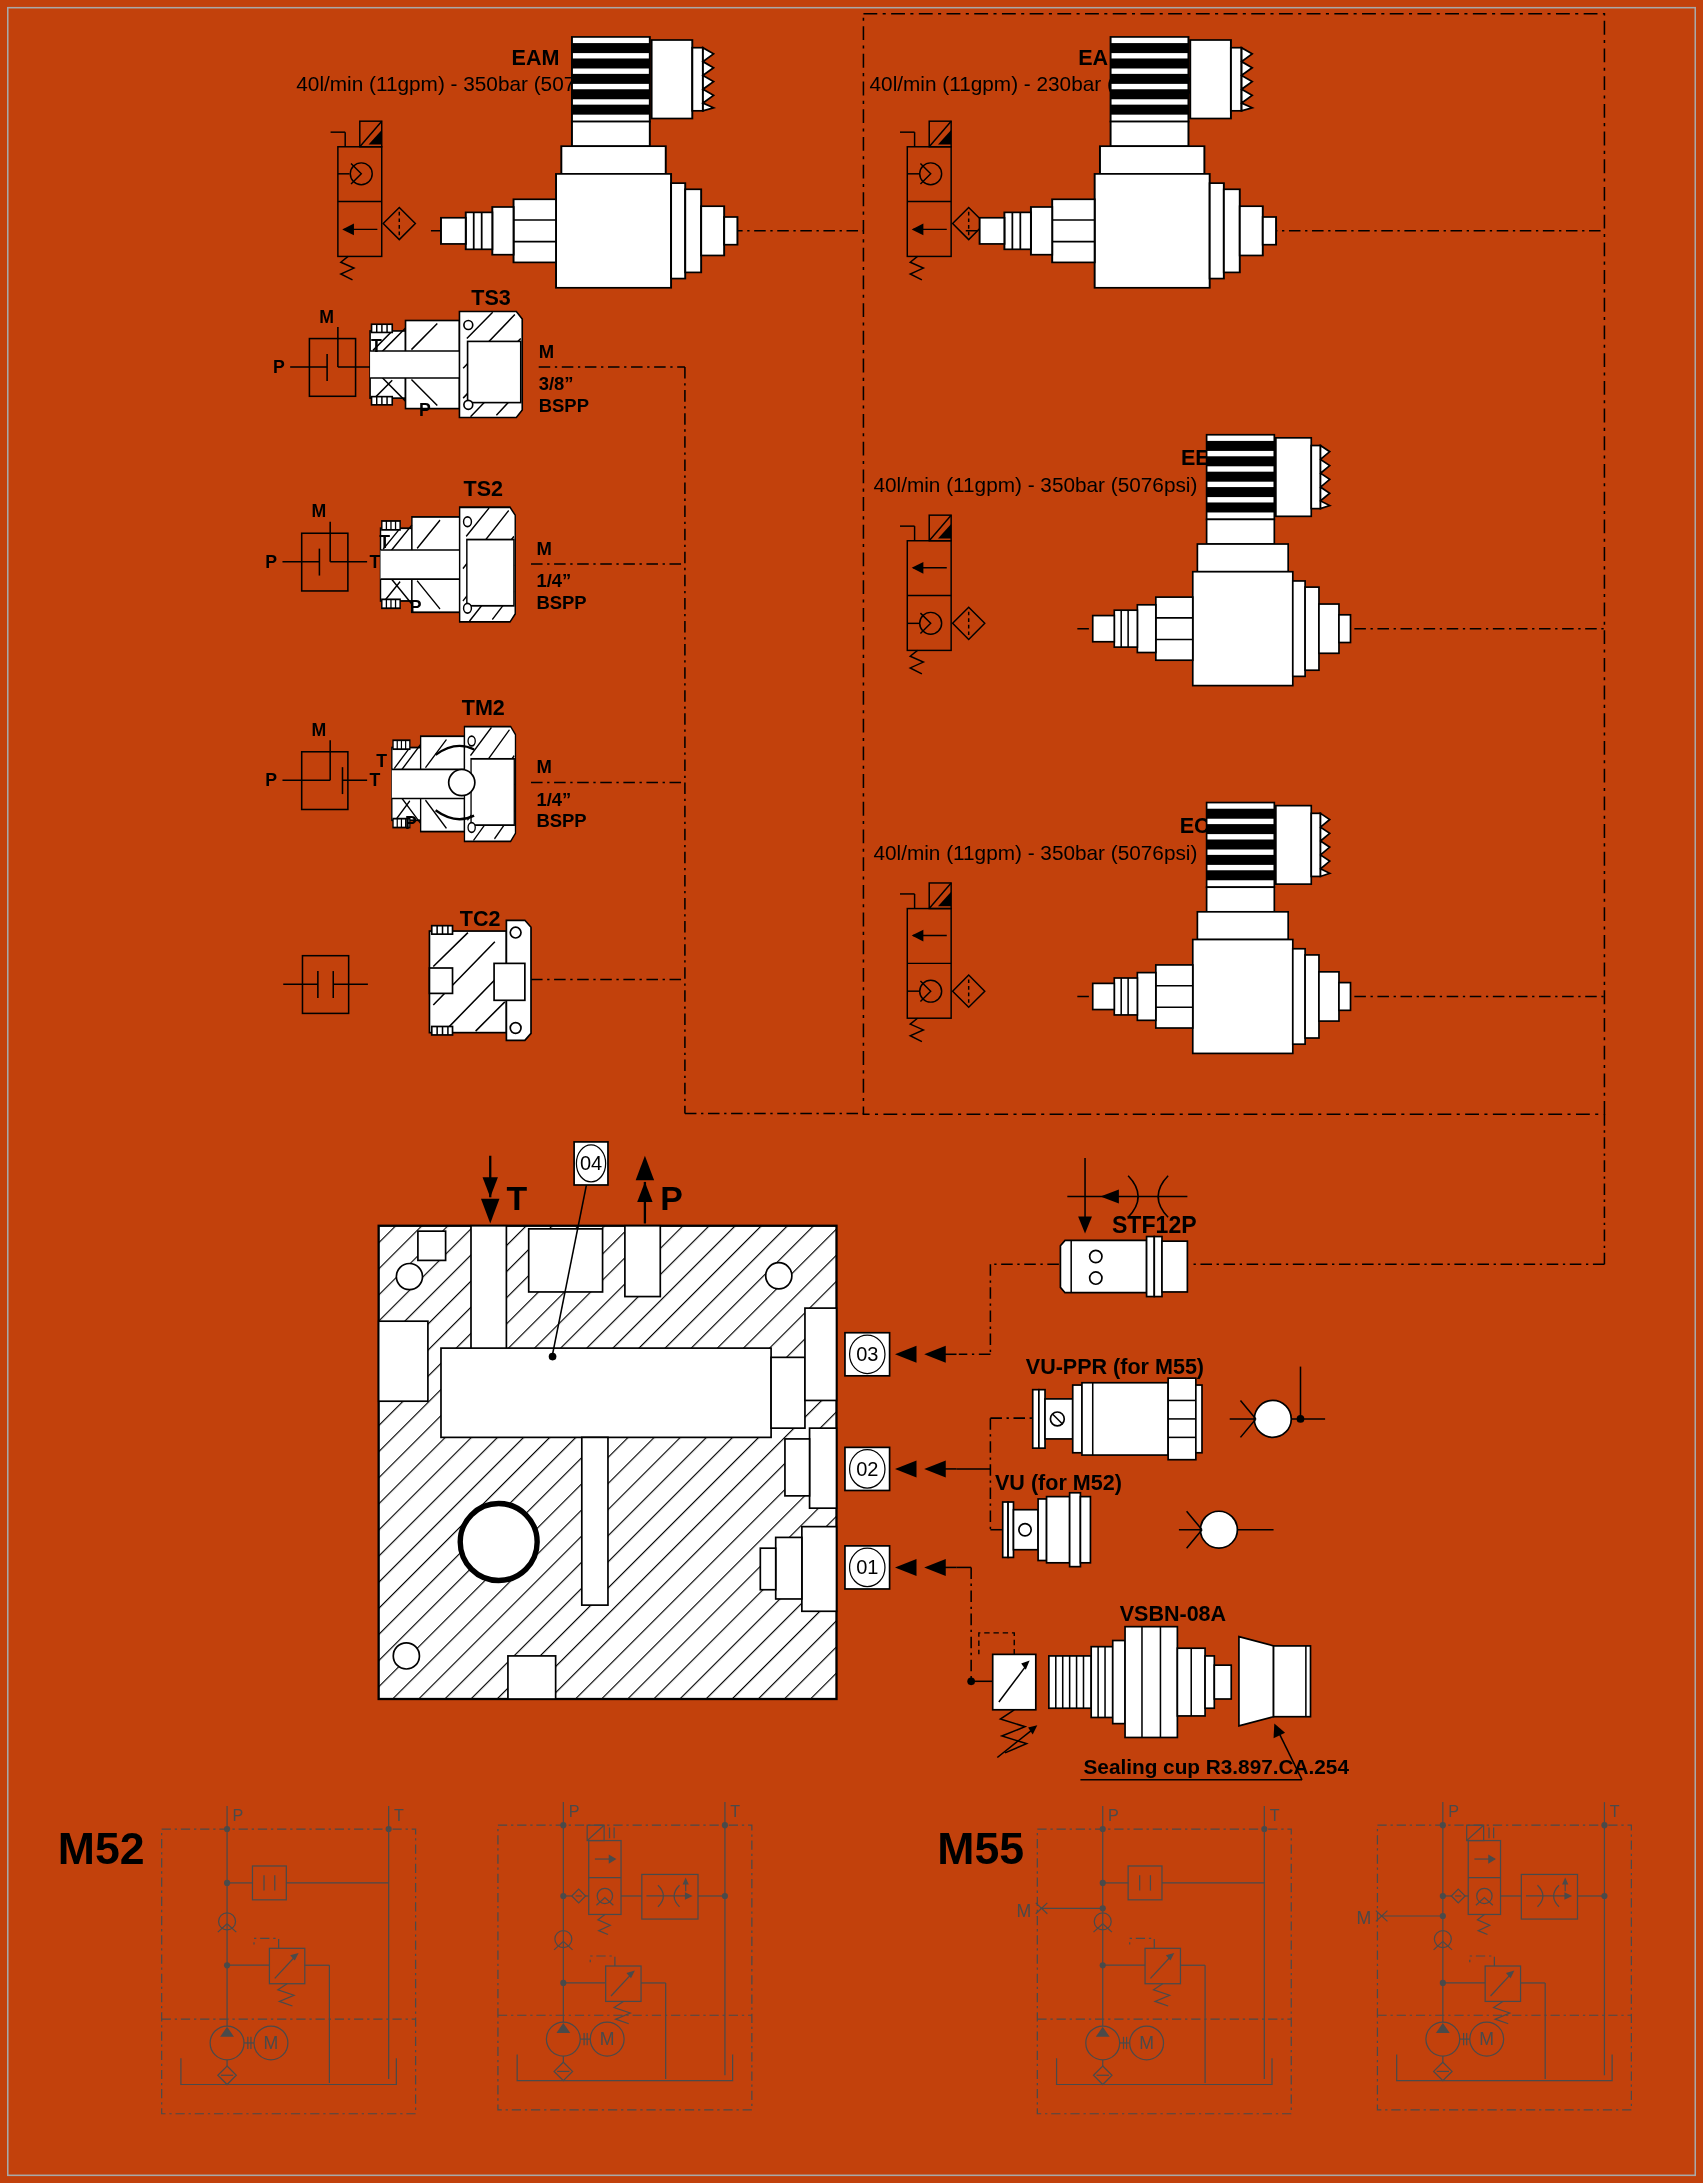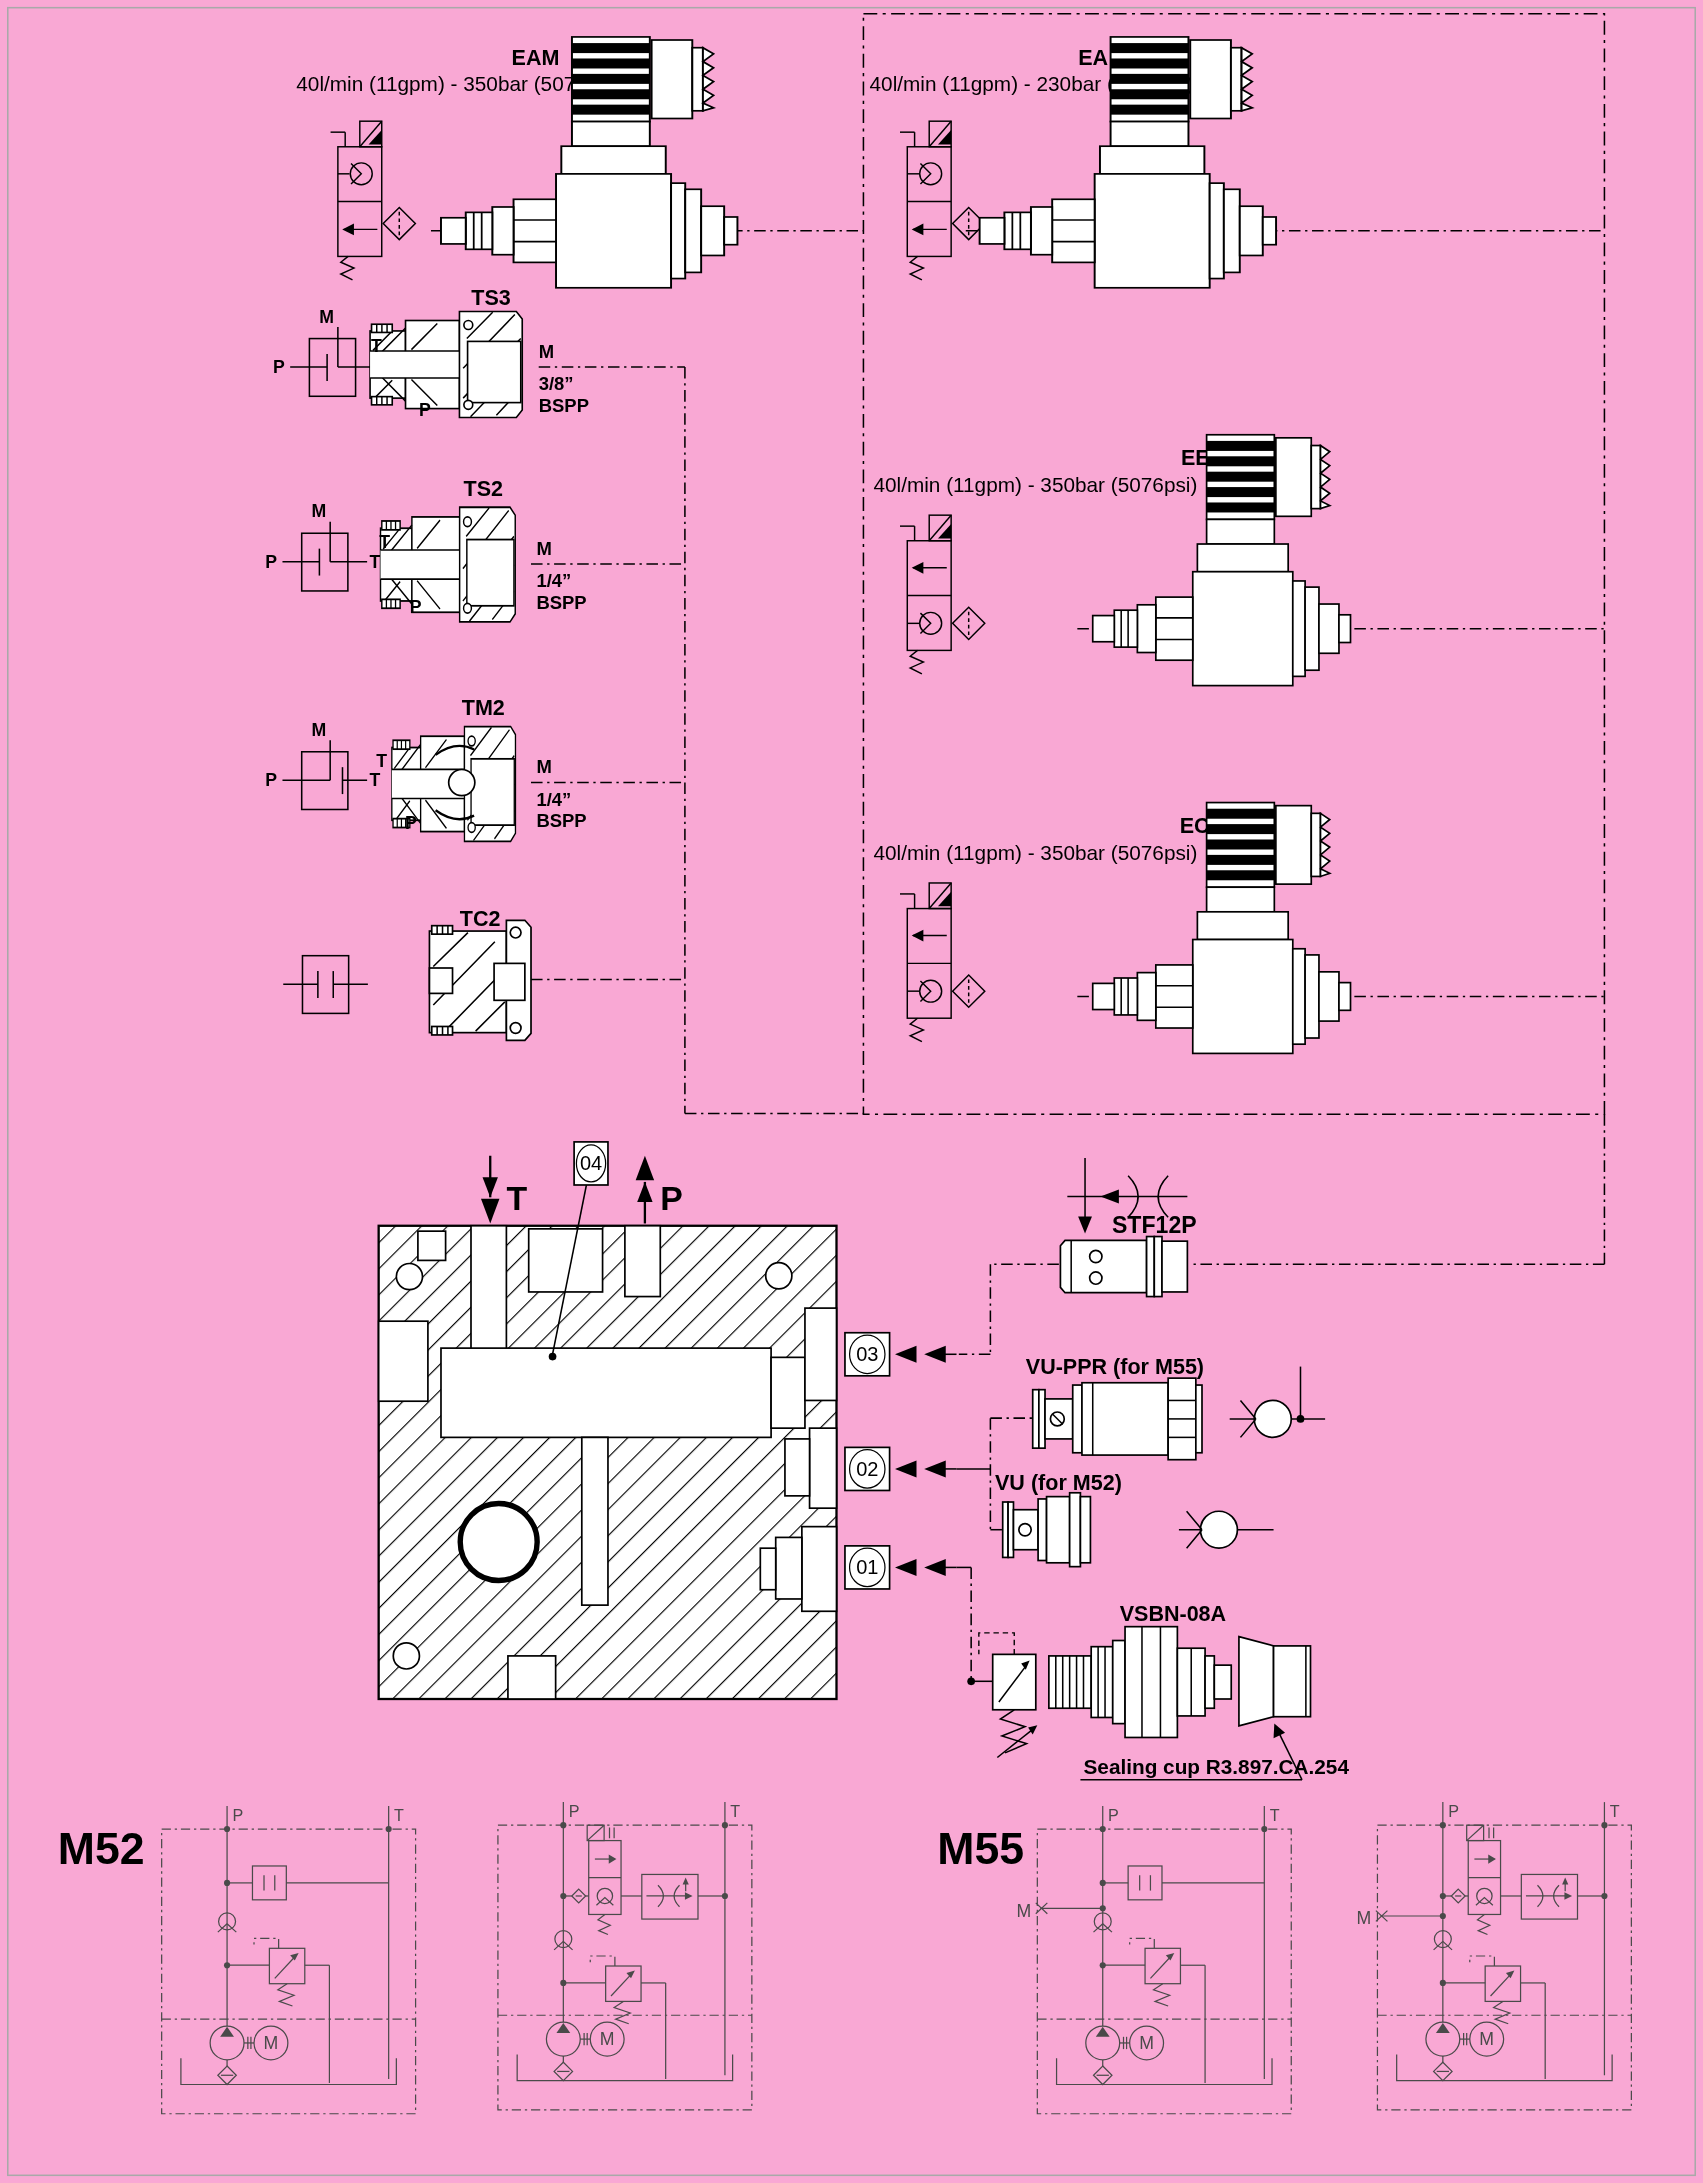--- a/index.html
+++ b/index.html
@@ -1,16 +1,16 @@
 <!DOCTYPE html>
 <html style="font-size:12.3px"><head>
 <meta charset="utf-8">
 <style>
   html,body{margin:0;padding:0;background:#fff}
-  .page{position:relative;width:1703px;height:2183px;background:#f9a8d4;font-family:"Liberation Sans",sans-serif}
+  .page{position:relative;width:1703px;height:2183px;background:#c2410c;font-family:"Liberation Sans",sans-serif}
   svg{display:block}
   .ln{stroke:#000;stroke-width:2;fill:none}
   .ln3{stroke:#000;stroke-width:3;fill:none}
   .wf{fill:#fff;stroke:#000;stroke-width:2.2}
   .blk{fill:#000;stroke:none}
   .dd{stroke:#000;stroke-width:2;fill:none;stroke-dasharray:18 7 4 7}
   .dd2{stroke:#000;stroke-width:2;fill:none;stroke-dasharray:15 6 3 6}
   .dsh{stroke:#000;stroke-width:1.8;fill:none;stroke-dasharray:7 5}
   .g{stroke:#4a4a4a;stroke-width:1.6;fill:none}
   .gf{fill:#4a4a4a;stroke:none}

